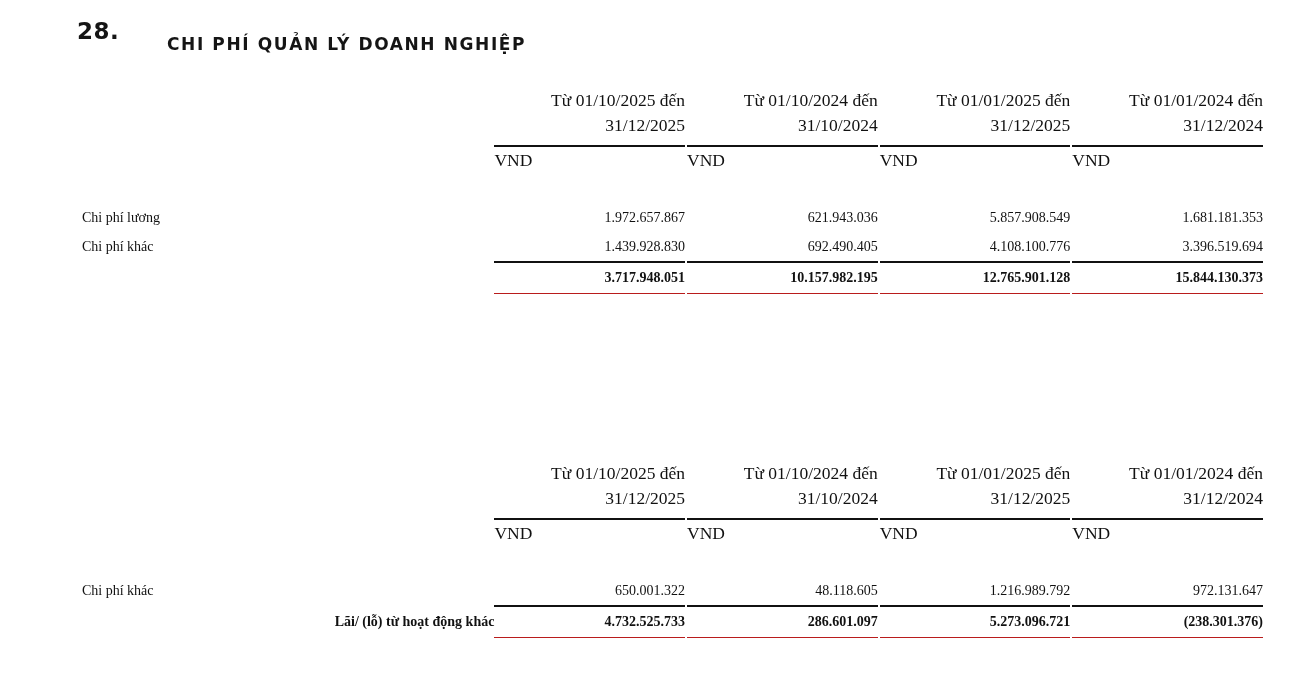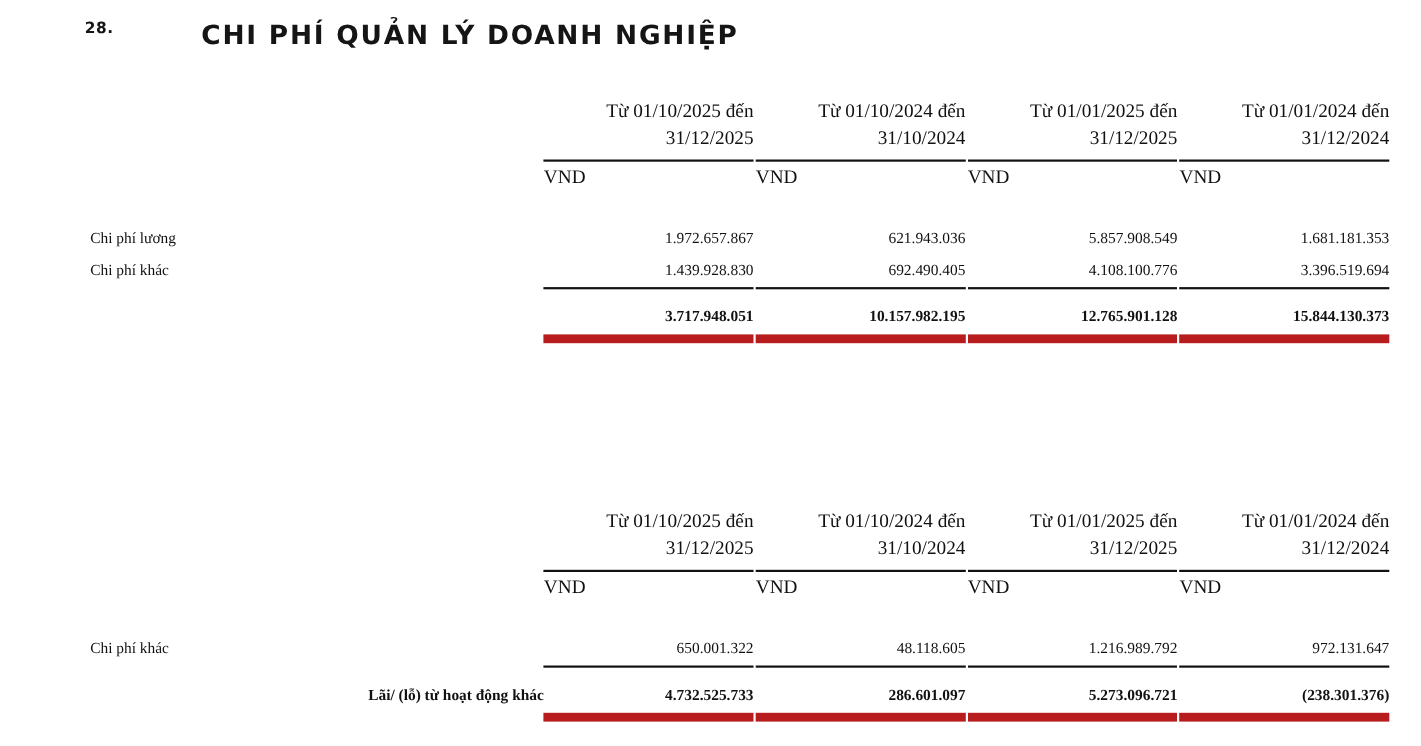--- a/index.html
+++ b/index.html
@@ -30,35 +30,34 @@
   .sec-head {
     position: relative;
     height: 44px;
   }
   .sec-num {
     position: absolute;
     left: 77px;
     top: 0;
     font-family: "DejaVu Sans", sans-serif;
     font-weight: bold;
-    font-size: 14px;
+    font-size: 23px;
     letter-spacing: 0.5px;
     color: #151515;
   }
   .sec-title {
     position: absolute;
     left: 167px;
-    top: 0;
+    top: 16px;
     font-family: "DejaVu Sans", sans-serif;
     font-weight: bold;
-    font-size: 24px;
+    font-size: 17px;
     letter-spacing: 1.6px;
     color: #151515;
     white-space: nowrap;
-    margin-left: 16px;
   }
 
   
   table.fin {
     position: absolute;
     border-collapse: collapse;
     table-layout: fixed;
     left: 82px;
     width: 1181px;
   }
@@ -115,22 +114,22 @@
   }
 
   tr.total .label-cell,
   tr.total .num-cell {
     font-weight: bold;
     line-height: 28px;
   }
   tr.total .num-cell,
   tr.total .label-cell {
     border-top: 2px solid #111111;
-    border-bottom: 8px solid #b91c1c;
-    padding-top: 12px;
+    border-bottom: 1px solid #b91c1c;
+    padding-top: 1px;
     padding-bottom: 1px;
   }
   tr.total .label-cell {
     border-top-color: transparent;
     border-bottom-color: transparent;
   }
   tr.total.with-label-rule .label-cell {
     border-top-color: transparent;
     border-bottom-color: transparent;
     text-align: right;

